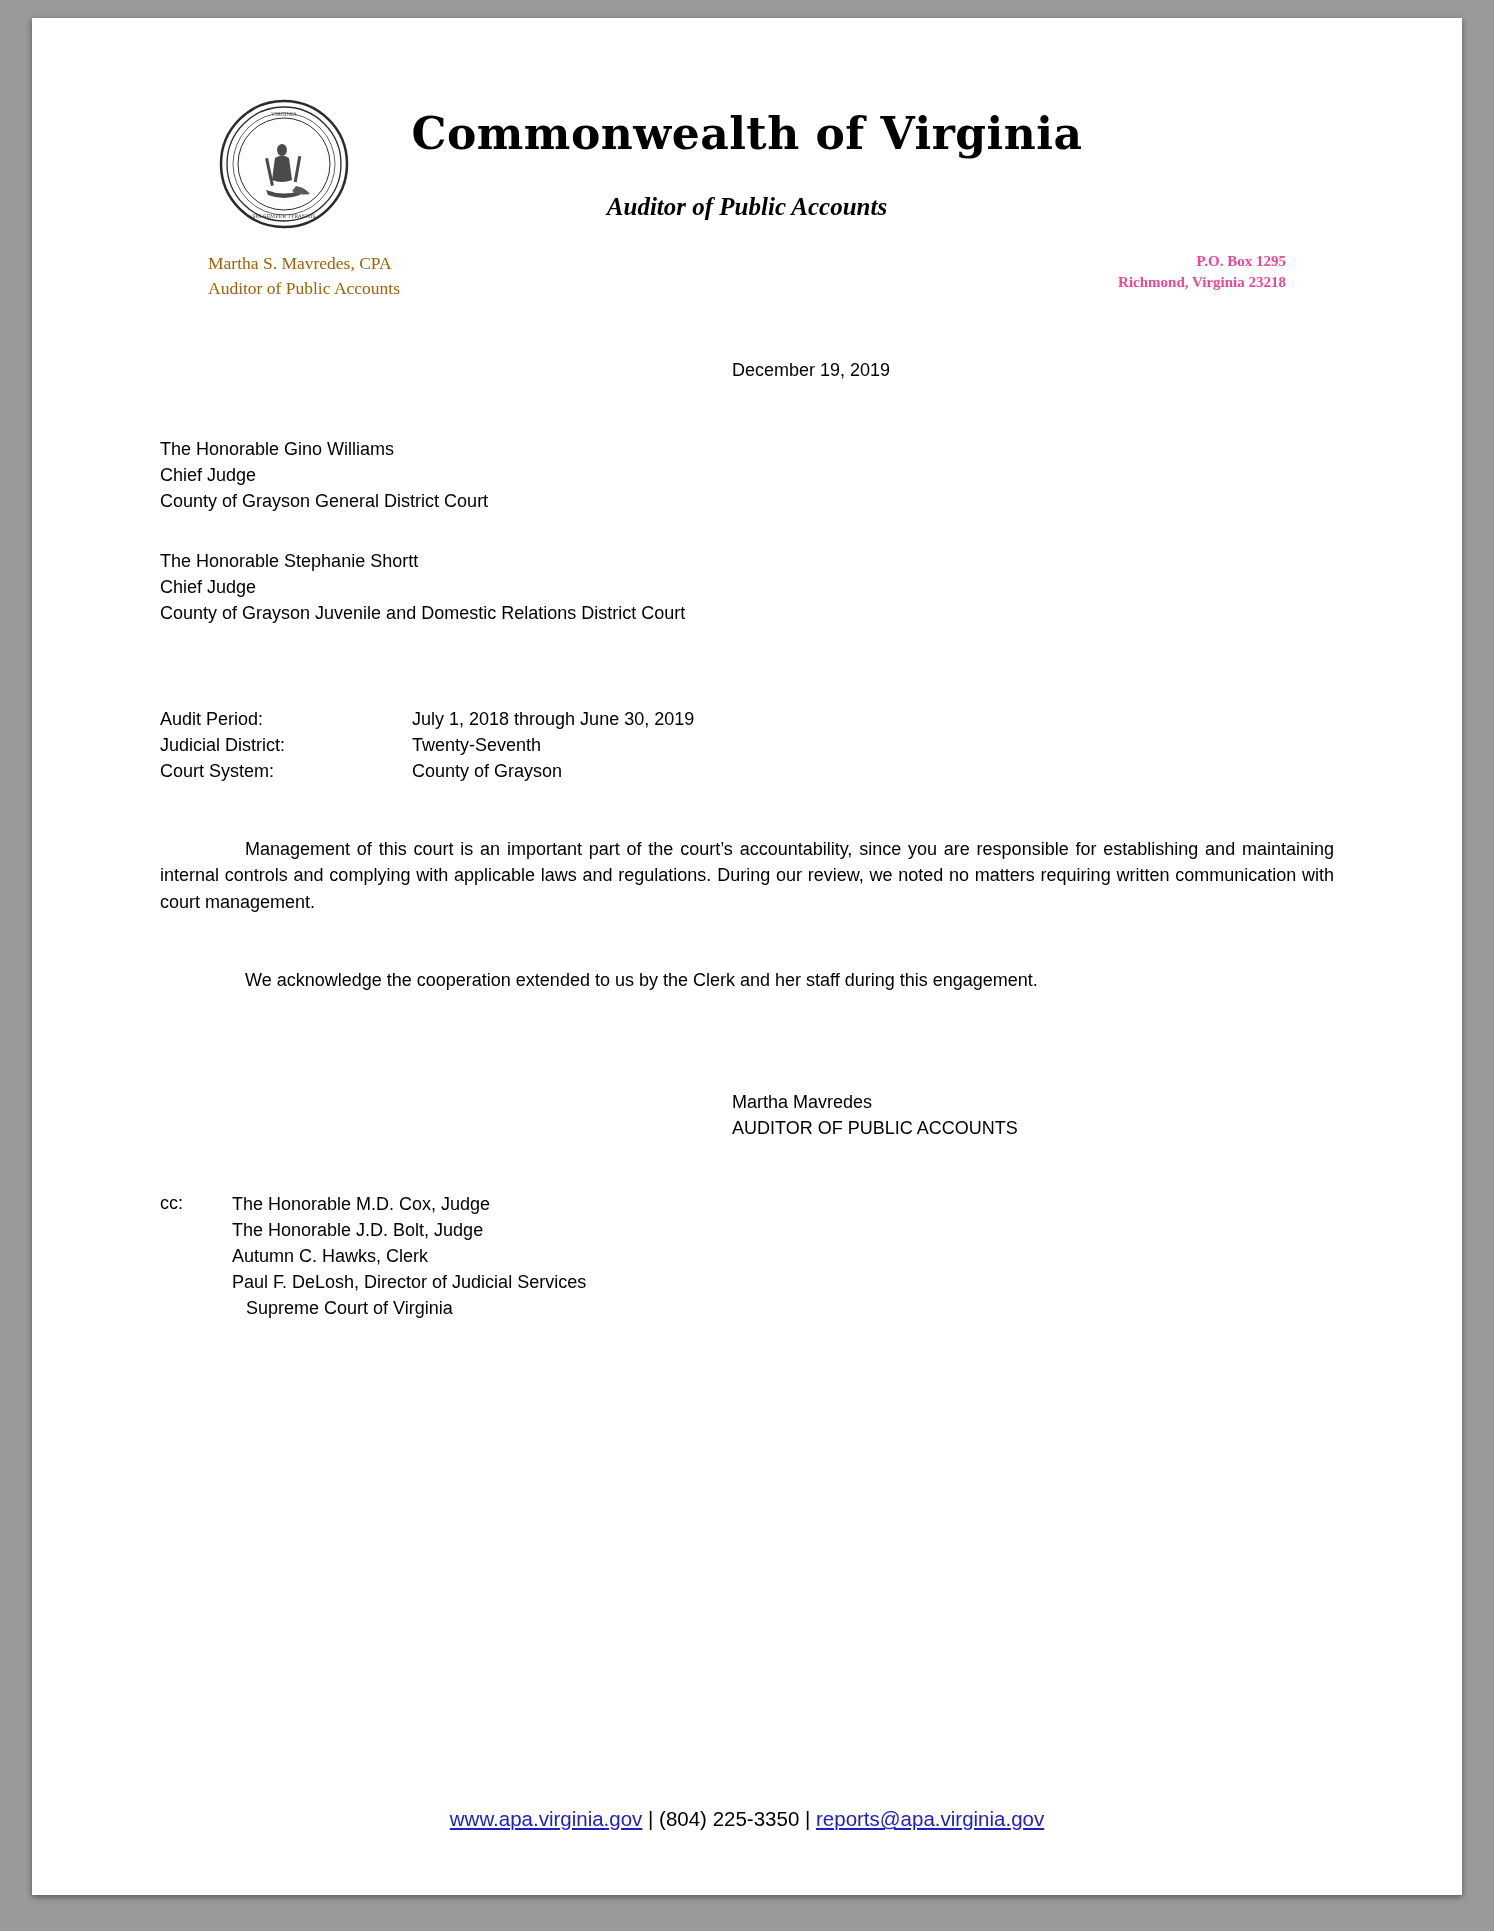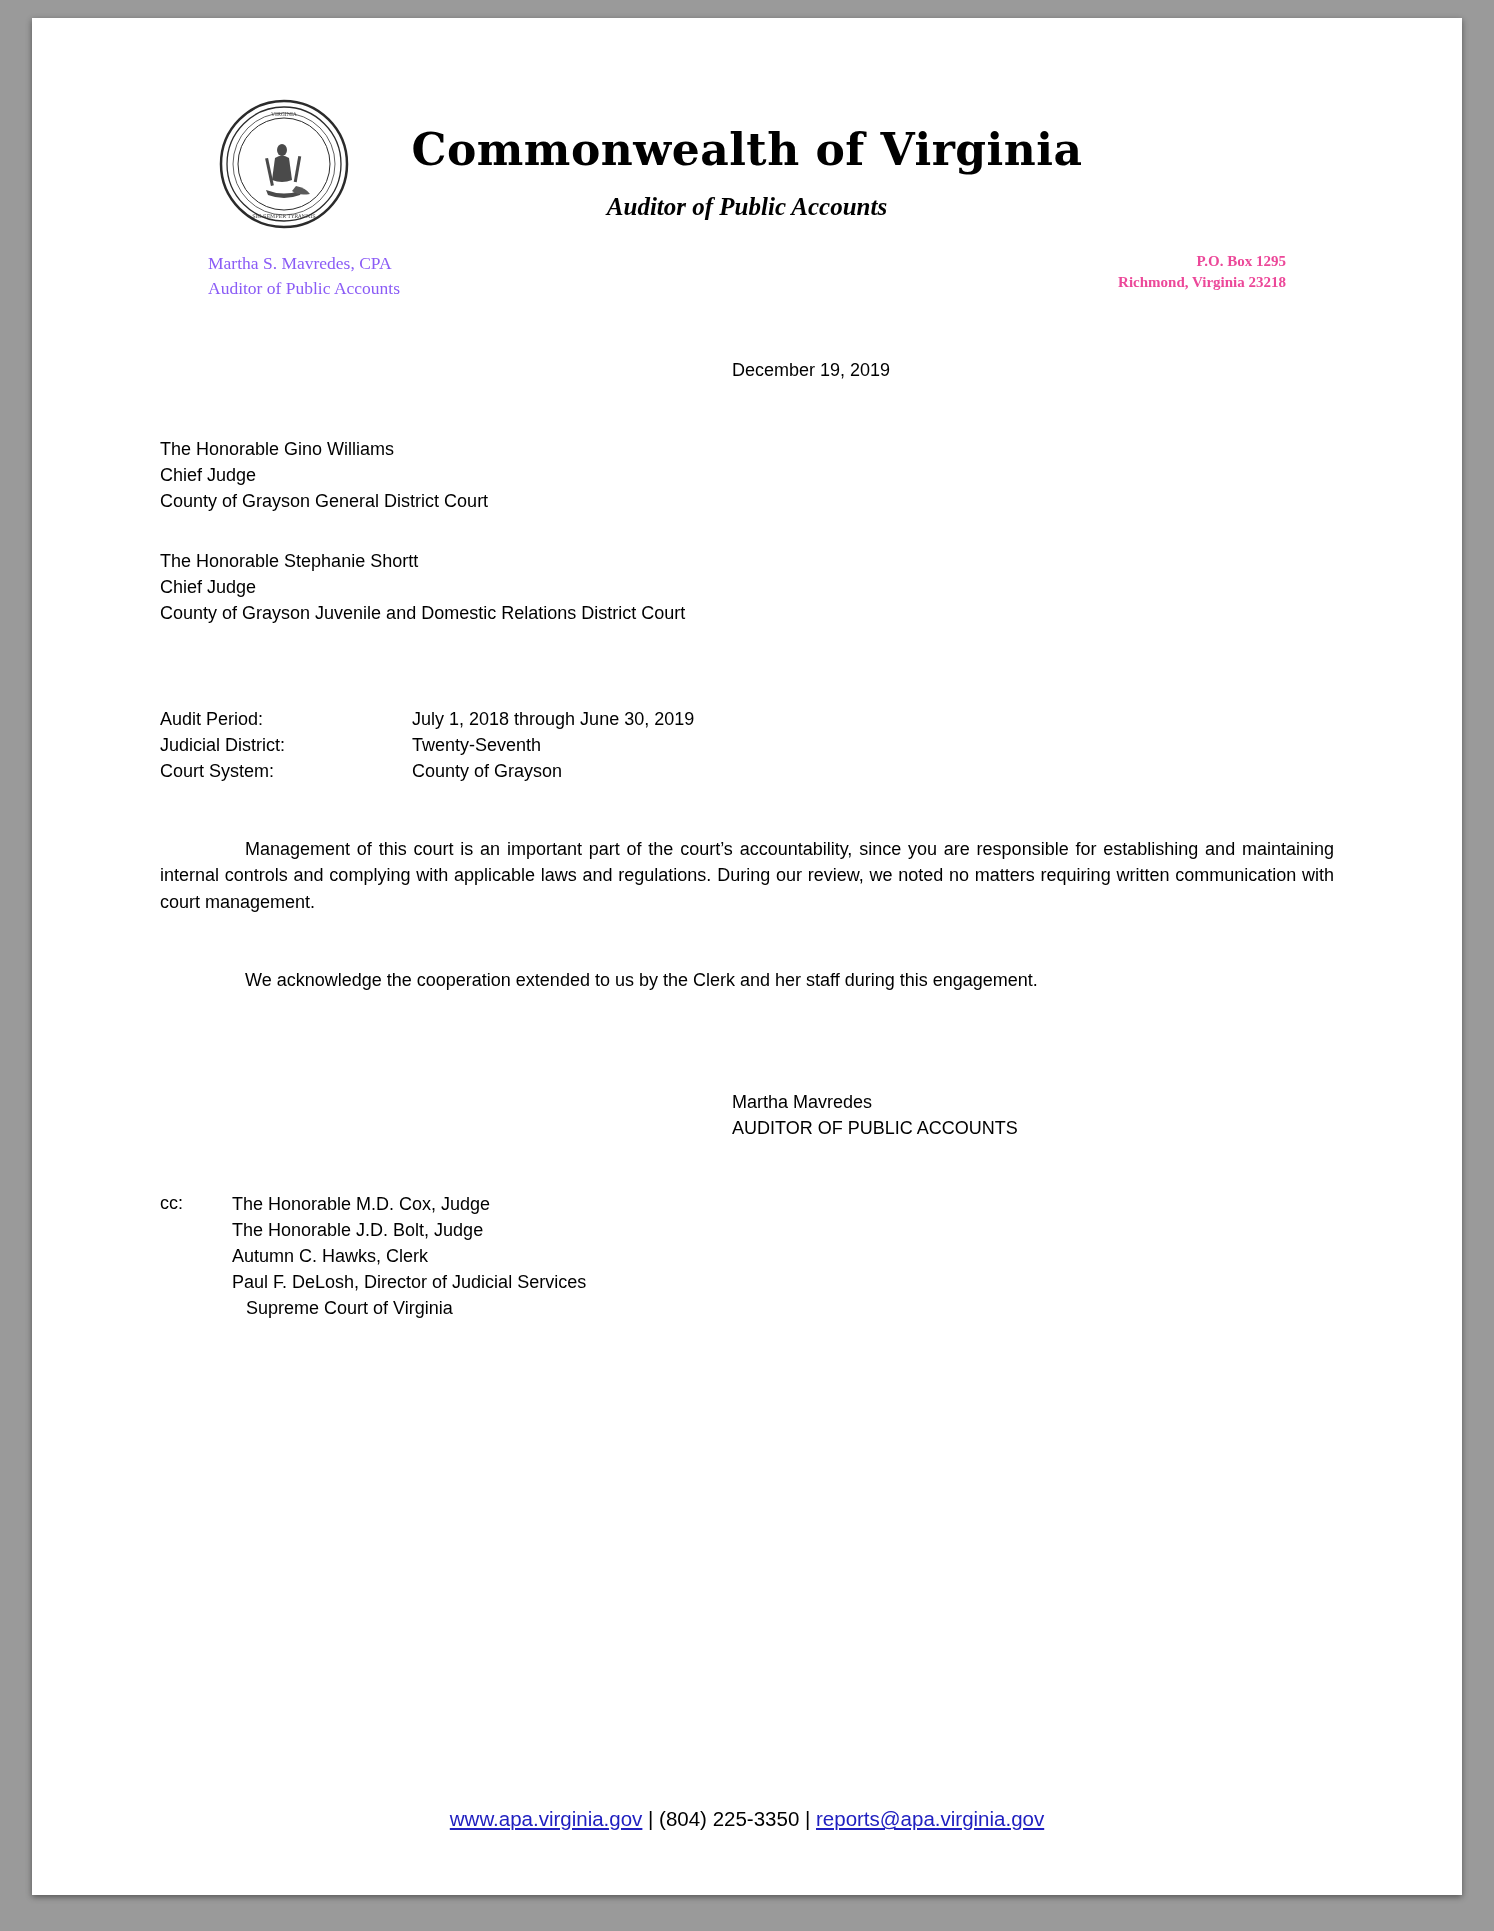--- a/index.html
+++ b/index.html
@@ -45,42 +45,41 @@
     position: absolute;
     left: 0;
     right: 0;
     top: 90px;
     text-align: center;
     font-family: "DejaVu Serif", serif;
     font-weight: bold;
     font-size: 44px;
     letter-spacing: 0.5px;
     color: #000;
-    margin-top: 16px;
   }
   .lh-sub {
     position: absolute;
     left: 0;
     right: 0;
     top: 175px;
     text-align: center;
     font-family: "Liberation Serif", serif;
     font-style: italic;
     font-weight: bold;
     font-size: 25px;
     color: #000;
   }
   .lh-left {
     position: absolute;
     left: 176px;
     top: 233px;
     font-family: "Liberation Serif", serif;
     font-size: 17.5px;
     line-height: 1.42;
-    color: #8b5cf6;
+    color: #a16207;
   }
   .lh-right {
     position: absolute;
     right: 176px;
     top: 233px;
     text-align: right;
     font-family: "Liberation Serif", serif;
     font-size: 15px;
     line-height: 1.42;
     color: #ec4899;

